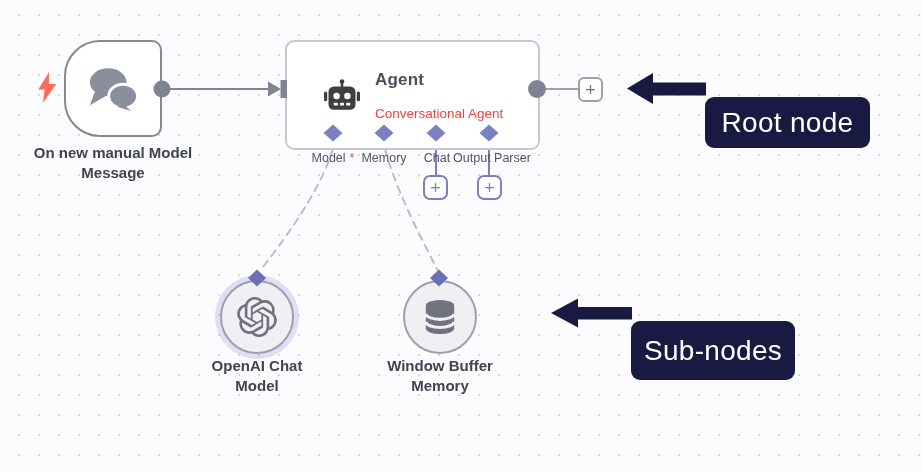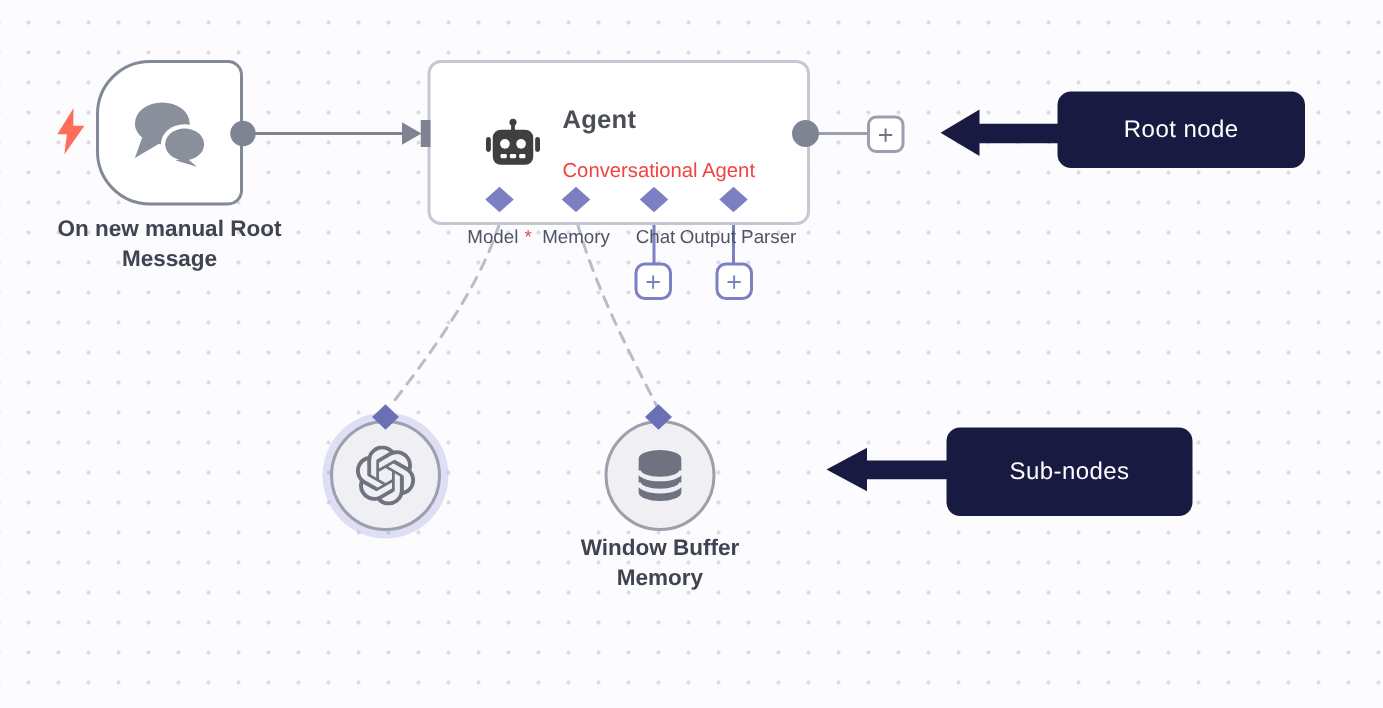--- a/index.html
+++ b/index.html
@@ -51,21 +51,21 @@
     position:absolute; width:74px; height:74px; border-radius:50%;
     background:#f0f0f4; border:2px solid #9aa0ac;
     display:flex; align-items:center; justify-content:center;
   }
   .subnode-openai { left:220px; top:280px; box-shadow:0 0 0 5px rgba(137,130,221,0.25); }
   .subnode-wbm   { left:403px; top:280px; }
 
   .annotation {
     position:absolute; background:#191a41; color:#ffffff;
     display:flex; align-items:center; justify-content:center;
-    font-size:16px; letter-spacing:.3px; border-radius:9px;
+    font-size:28px; letter-spacing:.3px; border-radius:9px;margin-top:36px;
   }
   .ann-root { left:705px; top:61px; width:165px; height:51px; }
   .ann-sub  { left:631px; top:285px; width:164px; height:59px; }
 </style>
 </head>
 <body>
 
 <div class="canvas">
 
   <svg class="layer">
@@ -96,21 +96,21 @@
       <polygon points="7,26 2,40 19,30" fill="#8a8f9c"></polygon>
       <ellipse cx="36.5" cy="30.5" rx="16.5" ry="14" fill="#ffffff"></ellipse>
       <ellipse cx="36.5" cy="30.5" rx="13.5" ry="11" fill="#8a8f9c"></ellipse>
       <polygon points="38,40 45,46 30,41.5" fill="#8a8f9c"></polygon>
     </svg>
   </div>
   <svg class="bolt" width="19" height="31" viewBox="0 0 18 30">
     <path d="M10.5 0 L0 17 L6.2 17 L4.5 30 L17.5 11.5 L10.3 11.5 Z" fill="#ff6d5a"></path>
   </svg>
   <div class="node-label label-trigger">
-    <div>On new manual Root</div>
+    <div>On new manual Model</div>
     <div>Message</div>
   </div>
 
   <div class="node node-agent">
     <svg width="36" height="34" viewBox="0 0 40 36">
       <circle cx="20" cy="3" r="2.6" fill="#3f3f40"></circle>
       <rect x="18.6" y="3" width="2.8" height="6" fill="#3f3f40"></rect>
       <rect x="0" y="14" width="3.6" height="11" rx="1.8" fill="#3f3f40"></rect>
       <rect x="36.4" y="14" width="3.6" height="11" rx="1.8" fill="#3f3f40"></rect>
       <rect x="5" y="8.5" width="30" height="26" rx="6" fill="#3f3f40"></rect>
@@ -148,20 +148,24 @@
       <path fill="#6f7380" d="M22.2819 9.8211a5.9847 5.9847 0 0 0-.5157-4.9108 6.0462 6.0462 0 0 0-6.5098-2.9A6.0651 6.0651 0 0 0 4.9807 4.1818a5.9847 5.9847 0 0 0-3.9977 2.9 6.0462 6.0462 0 0 0 .7427 7.0966 5.98 5.98 0 0 0 .511 4.9107 6.051 6.051 0 0 0 6.5146 2.9001A5.9847 5.9847 0 0 0 13.2599 24a6.0557 6.0557 0 0 0 5.7718-4.2058 5.9894 5.9894 0 0 0 3.9977-2.9001 6.0557 6.0557 0 0 0-.7475-7.073zm-9.022 12.6081a4.4755 4.4755 0 0 1-2.8764-1.0408l.1419-.0804 4.7783-2.7582a.7948.7948 0 0 0 .3927-.6813v-6.7369l2.02 1.1686a.071.071 0 0 1 .038.052v5.5826a4.504 4.504 0 0 1-4.4945 4.4944zm-9.6607-4.1254a4.4708 4.4708 0 0 1-.5346-3.0137l.142.0852 4.783 2.7582a.7712.7712 0 0 0 .7806 0l5.8428-3.3685v2.3324a.0804.0804 0 0 1-.0332.0615L9.74 19.9502a4.4992 4.4992 0 0 1-6.1408-1.6464zM2.3408 7.8956a4.485 4.485 0 0 1 2.3655-1.9728V11.6a.7664.7664 0 0 0 .3879.6765l5.8144 3.3543-2.0201 1.1685a.0757.0757 0 0 1-.071 0l-4.8303-2.7865A4.504 4.504 0 0 1 2.3408 7.8956zm16.5963 3.8558L13.1038 8.364 15.1192 7.2a.0757.0757 0 0 1 .071 0l4.8303 2.7913a4.4944 4.4944 0 0 1-.6765 8.1042v-5.6772a.79.79 0 0 0-.407-.667zm2.0107-3.0231l-.142-.0852-4.7735-2.7818a.7759.7759 0 0 0-.7854 0L9.409 9.2297V6.8974a.0662.0662 0 0 1 .0284-.0615l4.8303-2.7866a4.4992 4.4992 0 0 1 6.6802 4.66zM8.3065 12.863l-2.02-1.1638a.0804.0804 0 0 1-.038-.0567V6.0742a4.4992 4.4992 0 0 1 7.3757-3.4537l-.142.0805L8.704 5.459a.7948.7948 0 0 0-.3927.6813zm1.0976-2.3654l2.602-1.4998 2.6069 1.4998v2.9994l-2.5974 1.4997-2.6067-1.4997Z"></path>
     </svg>
   </div>
   <div class="subnode subnode-wbm">
     <svg width="38" height="36" viewBox="0 0 40 38">
       <path d="M5 7 a15 6 0 0 1 30 0 V31 a15 6 0 0 1 -30 0 Z" fill="#6f7380"></path>
       <path d="M5 15.5 a15 6 0 0 0 30 0" stroke="#f0f0f4" stroke-width="3.2" fill="none"></path>
       <path d="M5 24 a15 6 0 0 0 30 0" stroke="#f0f0f4" stroke-width="3.2" fill="none"></path>
     </svg>
   </div>
+  <div class="node-label label-openai">
+    <div>OpenAI Chat</div>
+    <div>Model</div>
+  </div>
   <div class="node-label label-wbm">
     <div>Window Buffer</div>
     <div>Memory</div>
   </div>
 
   <svg class="layer">
     <circle cx="162" cy="89" r="8.5" fill="#7e8494"></circle>
     <polygon points="268,81.5 268,96.5 281,89" fill="#7e8494"></polygon>
     <rect x="280.5" y="80" width="6.5" height="18" fill="#7e8494"></rect>
     <circle cx="537" cy="89" r="9" fill="#7e8494"></circle>

